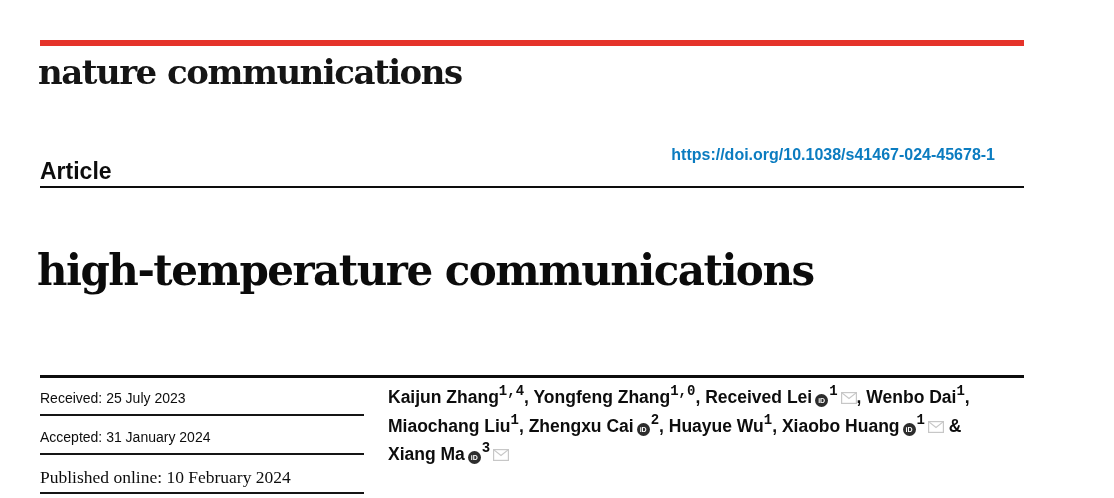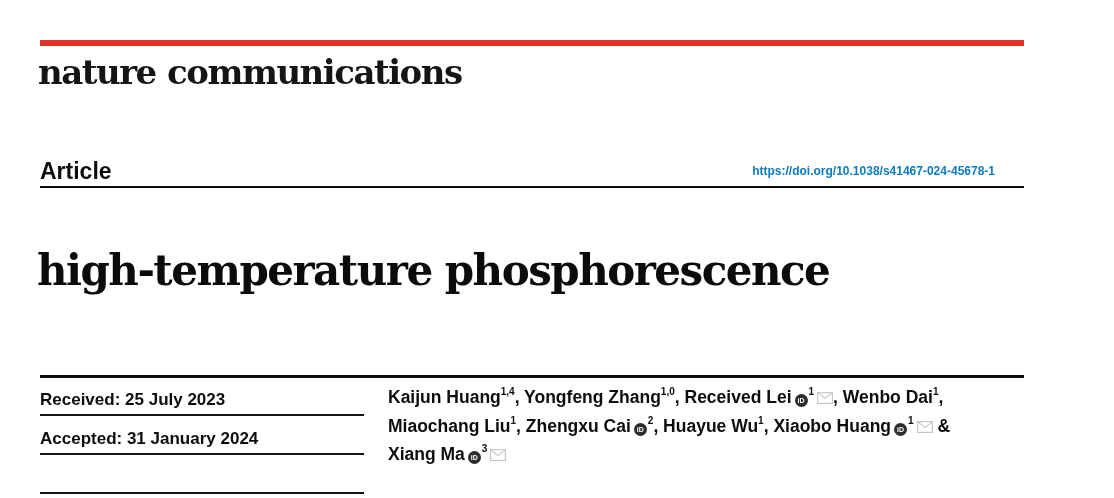--- a/index.html
+++ b/index.html
@@ -41,22 +41,22 @@
   
   .kicker {
     position: absolute;
     left: 40px; top: 158px;
     font-size: 23px;
     font-weight: bold;
     color: #0d0d0d;
   }
   .doi {
     position: absolute;
-    right: 29px; top: 164px;
-    font-size: 12px;
+    right: 29px; top: 146px;
+    font-size: 16px;
     font-weight: bold;
     color: #0b7cc0;
     text-decoration: none;
     white-space: nowrap;
   }
   .rule-article {
     position: absolute;
     left: 40px; top: 186px;
     width: 1045px; height: 2px;
     background: #0d0d0d;
@@ -79,22 +79,22 @@
   
   .rule-thick {
     position: absolute;
     left: 40px; top: 375px;
     width: 1045px; height: 3px;
     background: #0d0d0d;
   }
   .date-line {
     position: absolute;
     left: 40px;
-    font-size: 17px;
-    font-weight: bold;
+    font-size: 14px;
+    font-weight: normal;
     color: #0d0d0d;
     white-space: nowrap;
   }
   .date-received  { top: 390px; }
   .date-accepted  { top: 429px; }
   .date-published {
     top: 467px;
     font-family: "Liberation Serif", serif;
     font-weight: normal;
     font-size: 17.5px;
@@ -113,24 +113,25 @@
   .authors {
     position: absolute;
     left: 388px; top: 384px;
     width: 640px;
     font-size: 17.5px;
     font-weight: bold;
     line-height: 27.5px;
     color: #0d0d0d;
   }
   .authors sup {
-    font-size: 10px;
+    font-size: 14px;
     line-height: 0;
     position: relative;
     top: -1px;
+    font-family: Liberation Mono, monospace;
   }
   .orcid {
     display: inline-block;
     width: 13px; height: 13px;
     border-radius: 50%;
     background: #2d2d2d;
     color: #ffffff;
     font-size: 7px;
     font-weight: bold;
     line-height: 13px;
@@ -159,33 +160,34 @@
       <path d="M5 24 v-6 a11 11 0 0 1 22 0 v12" stroke="currentColor" stroke-width="6.5" stroke-linecap="round" fill="none"></path>
       <circle cx="16.5" cy="37" r="11" stroke="currentColor" stroke-width="6.5" fill="none"></circle>
       <circle cx="16.5" cy="37" r="4.6" fill="currentColor"></circle>
     </svg>
   </span>
 
   <div class="kicker">Article</div>
   <a class="doi" href="#" style="color: rgb(11, 124, 192);">https://doi.org/10.1038/s41467-024-45678-1</a>
   <div class="rule-article"></div>
 
-  <h1 class="title"><br><span>high-temperature phosphorescence</span></h1>
+  <h1 class="title"><br><span>high-temperature communications</span></h1>
 
   <div class="rule-thick"></div>
 
   <div class="date-line date-received">Received: 25 July 2023</div>
   <div class="col-rule col-rule-1"></div>
 
   <div class="date-line date-accepted">Accepted: 31 January 2024</div>
   <div class="col-rule col-rule-2"></div>
 
+  <div class="date-line date-published">Published online: 10 February 2024</div>
   <div class="col-rule col-rule-3"></div>
 
-  <div class="authors"><span>Kaijun Huang</span><sup>1,4</sup><span>, </span><span>Yongfeng Zhang</span><sup>1,0</sup><span>, </span><span>Received Lei</span><span class="orcid">iD</span><sup>1</sup><span class="env"><svg width="16" height="12" viewBox="0 0 16 12">
+  <div class="authors"><span>Kaijun Zhang</span><sup>1,4</sup><span>, </span><span>Yongfeng Zhang</span><sup>1,0</sup><span>, </span><span>Received Lei</span><span class="orcid">iD</span><sup>1</sup><span class="env"><svg width="16" height="12" viewBox="0 0 16 12">
           <rect x="0.6" y="0.6" width="14.8" height="10.8" fill="#ffffff" stroke="#c7c7c7" stroke-width="1.2"></rect>
           <path d="M0.6 0.6 L8 6.4 L15.4 0.6" fill="none" stroke="#c7c7c7" stroke-width="1.2"></path>
         </svg></span><span>, </span><span>Wenbo Dai</span><sup>1</sup><span>,</span><br><span>Miaochang Liu</span><sup>1</sup><span>, </span><span>Zhengxu Cai</span><span class="orcid">iD</span><sup>2</sup><span>, </span><span>Huayue Wu</span><sup>1</sup><span>, </span><span>Xiaobo Huang</span><span class="orcid">iD</span><sup>1</sup><span class="env"><svg width="16" height="12" viewBox="0 0 16 12">
           <rect x="0.6" y="0.6" width="14.8" height="10.8" fill="#ffffff" stroke="#c7c7c7" stroke-width="1.2"></rect>
           <path d="M0.6 0.6 L8 6.4 L15.4 0.6" fill="none" stroke="#c7c7c7" stroke-width="1.2"></path>
         </svg></span><span> &amp;</span><br><span>Xiang Ma</span><span class="orcid">iD</span><sup>3</sup><span class="env"><svg width="16" height="12" viewBox="0 0 16 12">
           <rect x="0.6" y="0.6" width="14.8" height="10.8" fill="#ffffff" stroke="#c7c7c7" stroke-width="1.2"></rect>
           <path d="M0.6 0.6 L8 6.4 L15.4 0.6" fill="none" stroke="#c7c7c7" stroke-width="1.2"></path>
         </svg></span></div>
 

